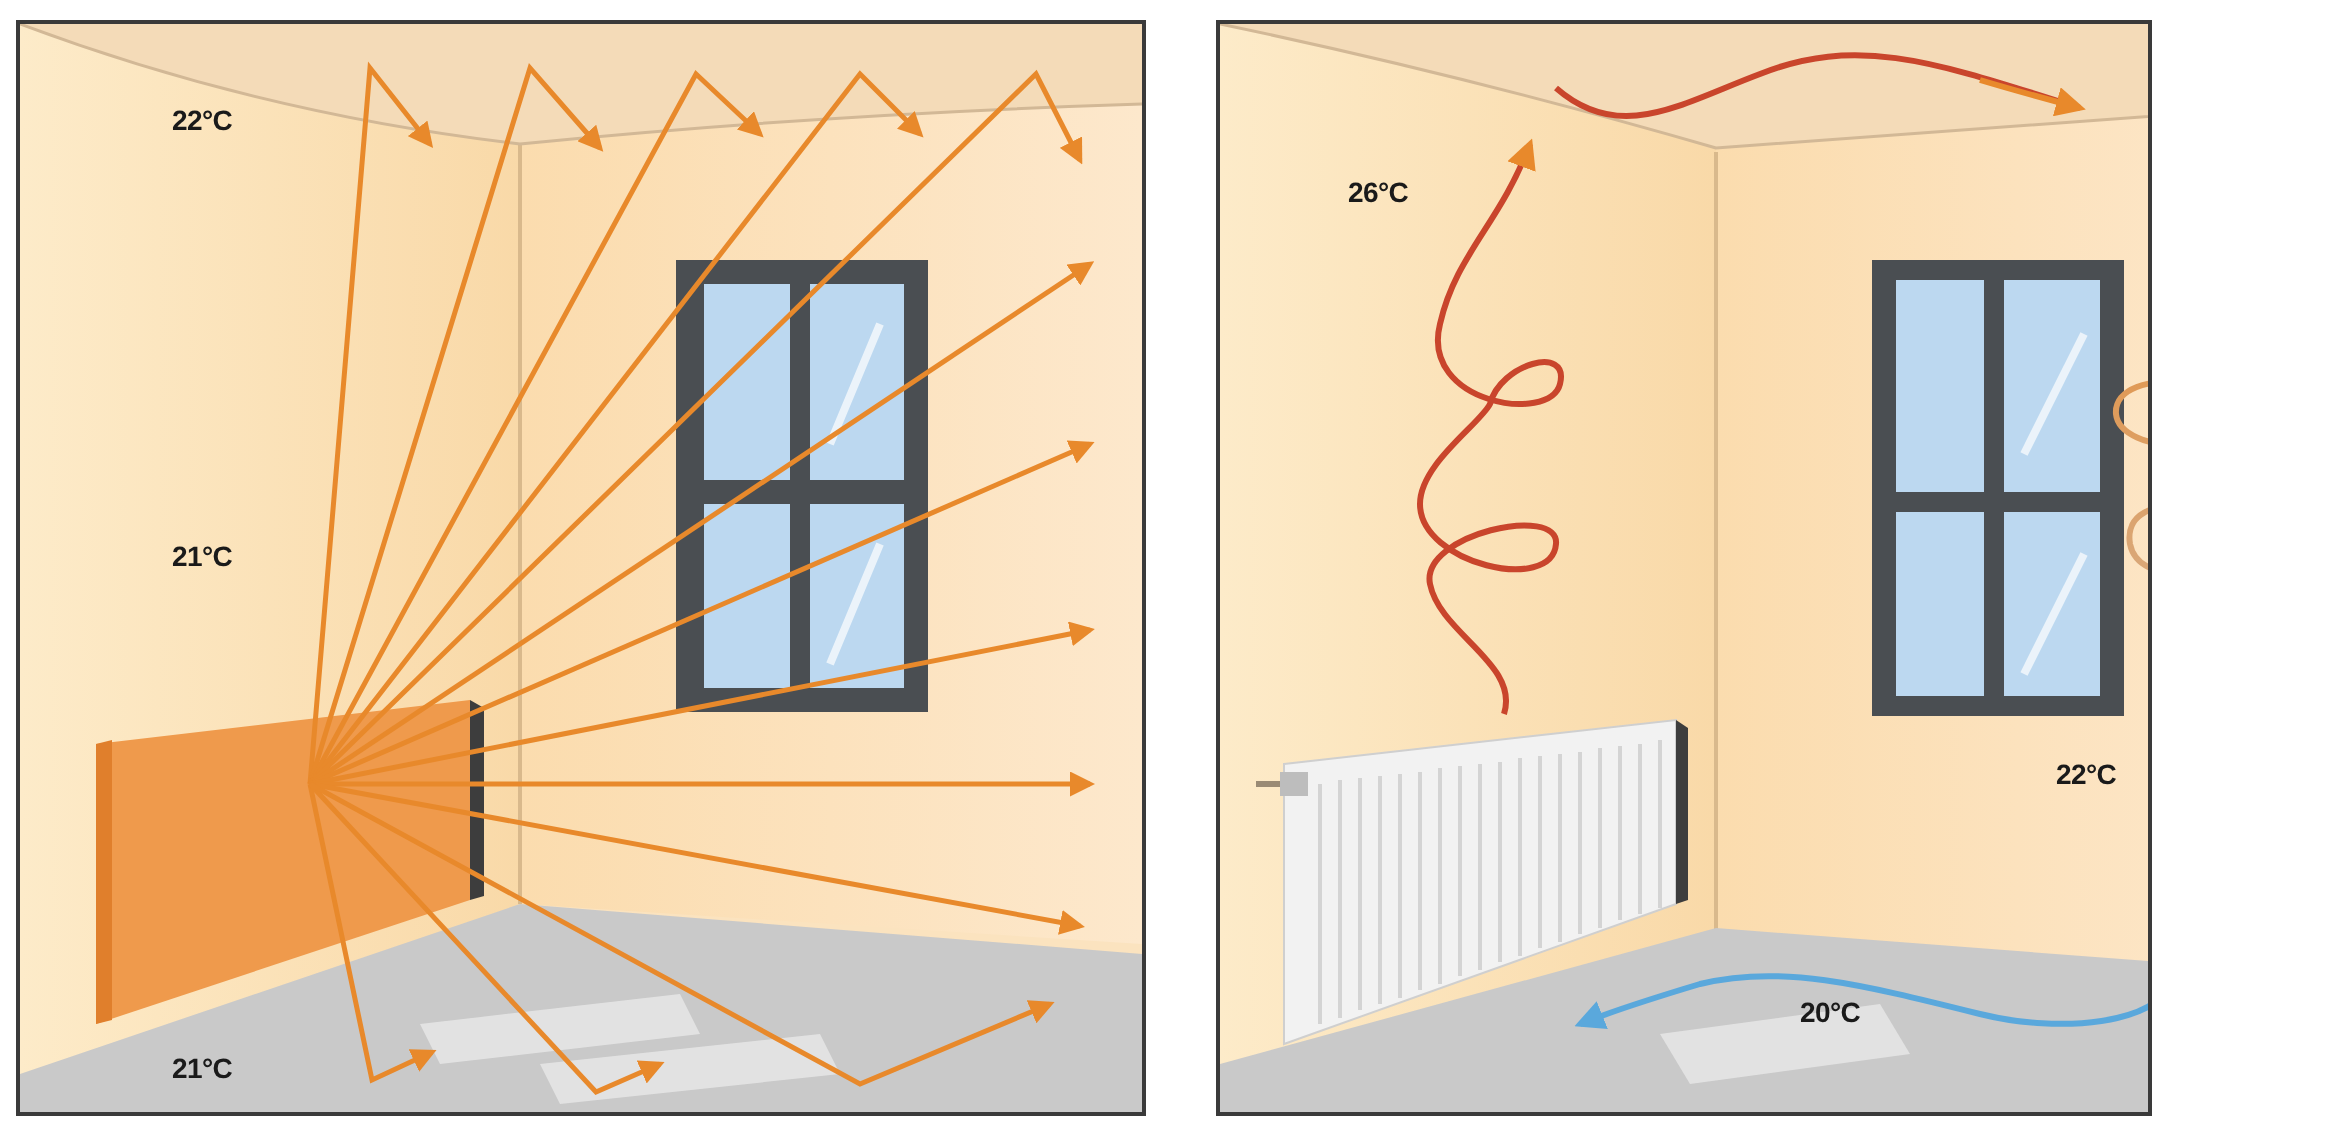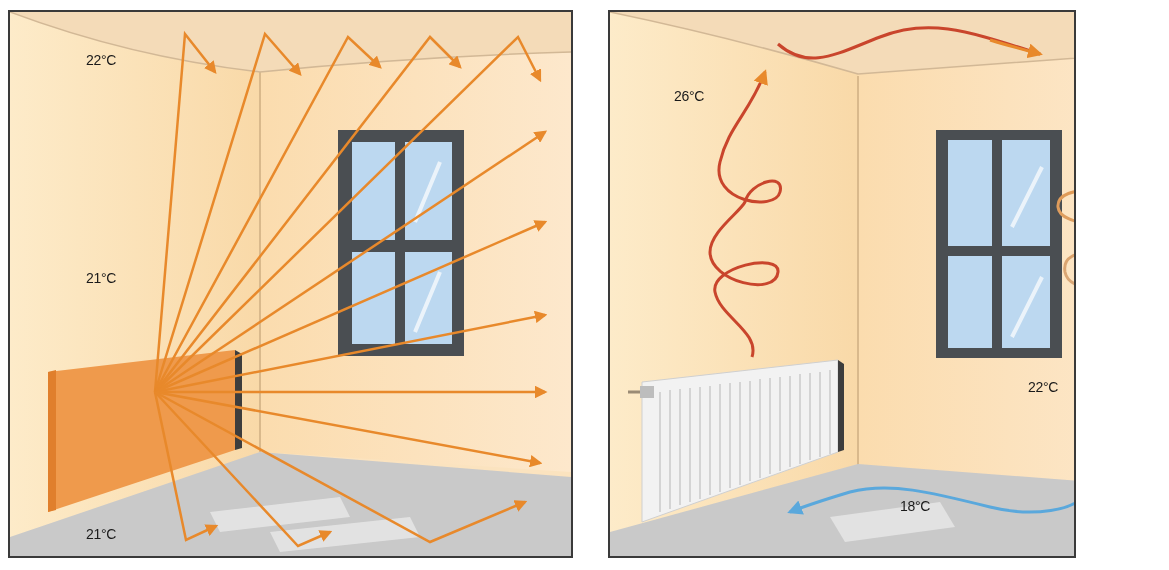--- a/index.html
+++ b/index.html
@@ -1,21 +1,21 @@
 <!DOCTYPE html>
 <html><head>
 <meta charset="utf-8">
 <style>
   html, body { margin: 0; padding: 0; background: #ffffff; }
   body { width: 1169px; height: 570px; position: relative; overflow: hidden; font-family: "Liberation Sans", sans-serif; }
   .panel { position: absolute; top: 10px; height: 548px; border: 2px solid #3a3a3a; box-sizing: border-box; overflow: hidden; background: #fbe3bf; }
   #left-panel { left: 8px; width: 565px; }
   #right-panel { left: 608px; width: 468px; }
   .panel svg { position: absolute; left: 0; top: 0; }
-  .label { position: absolute; font-weight: normal; font-size: 14px; color: #1a1a1a; letter-spacing: -0.3px; font-family: "Liberation Sans", sans-serif; }
+  .label { position: absolute; font-weight: bold; font-size: 14px; color: #1a1a1a; letter-spacing: -0.3px; font-family: "Liberation Sans", sans-serif; }
 </style>
 </head>
 <body>
 
 <div id="left-panel" class="panel">
   <svg width="561" height="544" viewBox="0 0 561 544">
     <defs>
       <linearGradient id="lwallL" x1="0" x2="1" y1="0" y2="0">
         <stop offset="0" stop-color="#fdebc9"></stop>
         <stop offset="1" stop-color="#f9d9a8"></stop>
@@ -153,14 +153,14 @@
 
     <path d="M168,32 C200,60 230,40 270,25 C320,5 360,20 430,42" fill="none" stroke="#c9452c" stroke-width="3"></path>
     <path d="M380,28 C400,34 415,38 430,42" fill="none" stroke="#e8892b" stroke-width="3" marker-end="url(#arrR)"></path>
 
     <path d="M478,56 C475,110 510,140 510,180 C510,220 450,215 448,195 C446,170 520,170 520,230 C520,280 460,285 455,260 C450,230 515,235 505,290 C495,330 470,370 470,420 C470,450 470,458 468,462" fill="none" stroke="url(#coolGrad)" stroke-width="3" marker-end="url(#arrB)"></path>
 
     <path d="M476,478 C470,500 420,505 380,495 C320,480 280,470 240,480 C220,486 200,492 180,500" fill="none" stroke="#5aa8dc" stroke-width="3" marker-end="url(#arrB)"></path>
   </svg>
   <span class="label" style="left:64px; top:76px;">26°C</span>
   <span class="label" style="left:418px; top:367px;">22°C</span>
-  <span class="label" style="left:290px; top:486px;">18°C</span>
+  <span class="label" style="left:290px; top:486px;">20°C</span>
 </div>
 
 </body></html>

